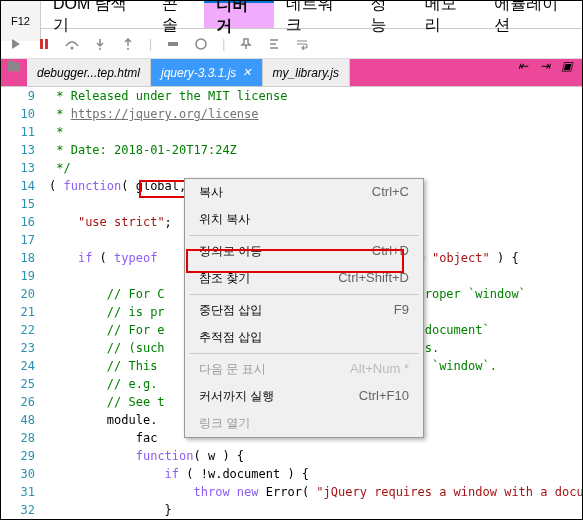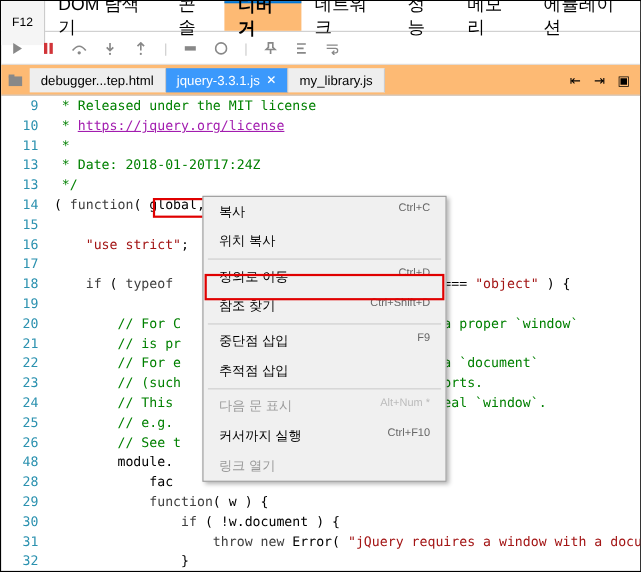--- a/index.html
+++ b/index.html
@@ -1,42 +1,42 @@
 <!DOCTYPE html>
 <html><head>
 <meta charset="utf-8">
 <style>
 * { margin: 0; padding: 0; box-sizing: border-box; }
 body { font-family: "Segoe UI", Arial, sans-serif; font-size: 12px; background: #fff; width: 583px; height: 520px; overflow: hidden; border: 1px solid #000; }
 .top-tabs { display: flex; background: #fff; border-bottom: 1px solid #ccc; height: 28px; align-items: stretch; }
 .f12 { padding: 20px 10px; border-right: 1px solid #ccc; display: flex; align-items: center; font-size: 11px; background: #f5f5f5; }
 .tab { padding: 4px 12px; display: flex; align-items: center; cursor: pointer; font-size: 16px; }
-.tab.active { background: #fdba74; border-top: 2px solid #0078d7; font-weight: bold; }
+.tab.active { background: #f0abfc; border-top: 2px solid #0078d7; font-weight: bold; }
 .toolbar { display: flex; align-items: center; height: 30px; padding: 0 8px; gap: 14px; border-bottom: 1px solid #ddd; }
 .tb-icon { width: 14px; height: 14px; display: inline-flex; align-items: center; justify-content: center; }
-.file-tabs { display: flex; align-items: center; height: 28px; background: #fdba74; border-bottom: 1px solid #ccc; }
+.file-tabs { display: flex; height: 28px; background: #ec4899; border-bottom: 1px solid #ccc; font-style: italic; }
 .file-tab { padding: 4px 10px; display: flex; align-items: center; gap: 6px; cursor: pointer; font-size: 12px; background: #eee; border-right: 1px solid #ccc; }
 .file-tab.active { background: #3b99fc; color: #fff; }
 .file-tab .close { font-size: 11px; }
 .ft-right { margin-left: auto; display: flex; gap: 8px; padding-right: 8px; }
 .editor { position: relative; font-family: Consolas, monospace; font-size: 12px; line-height: 18px; }
 .gutter { position: absolute; left: 0; top: 0; width: 42px; text-align: right; color: #2b91af; padding-right: 8px; user-select: none; }
 .gutter div { height: 18px; }
 .code { margin-left: 48px; white-space: pre; }
 .code-line { height: 18px; }
 .c-comment { color: #008000; }
-.c-keyword { color: #404040; }
+.c-keyword { color: #8b5cf6; }
 .c-string { color: #a31515; }
-.c-link { color: #a21caf; text-decoration: underline; }
+.c-link { color: #737373; text-decoration: underline; }
 .hl-box { position: absolute; border: 2px solid #e00000; pointer-events: none; }
-.ctx-menu { position: absolute; left: 184px; top: 178px; width: 222px; background: #f0f0f0; border: 1px solid #999; box-shadow: 2px 2px 4px rgba(0,0,0,0.3); font-size: 12px; }
+.ctx-menu { position: absolute; left: 184px; top: 178px; width: 240px; background: #f0f0f0; border: 1px solid #999; box-shadow: 2px 2px 4px rgba(0,0,0,0.3); font-size: 12px; }
 .ctx-item { display: flex; justify-content: space-between; padding: 5px 14px; cursor: pointer; }
 .ctx-item.disabled { color: #999; cursor: default; }
 .ctx-sep { height: 1px; background: #ccc; margin: 2px 4px; }
-.ctx-shortcut { color: #666; font-size: 10px; }
+.ctx-shortcut { color: #666; font-size: 13px; }
 .ctx-item.disabled .ctx-shortcut { color: #bbb; text-align: right; }
 </style>
 </head>
 <body>
 
 <div class="top-tabs">
   <div class="f12">F12</div>
   <div id="top-tabs-container" style="display:flex;">
       <div class="tab">DOM 탐색기</div>
       <div class="tab">콘솔</div>

